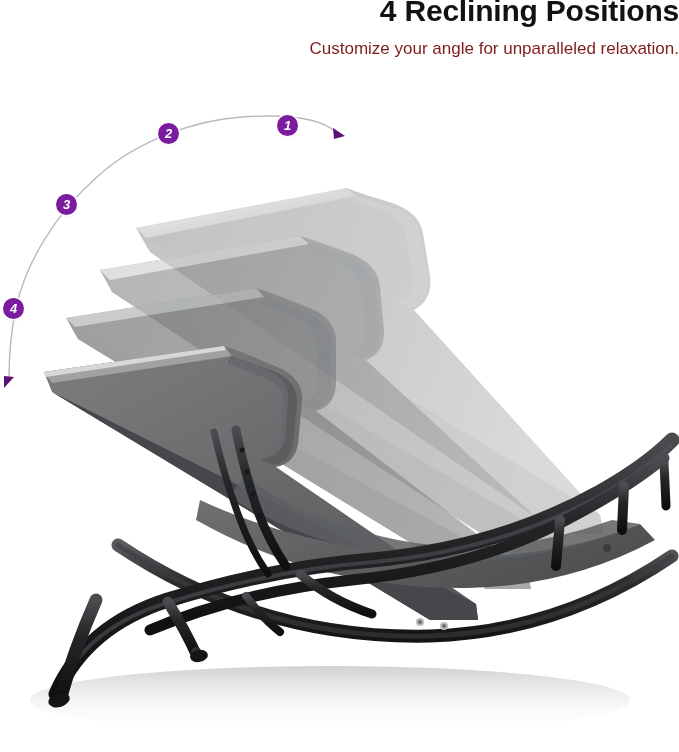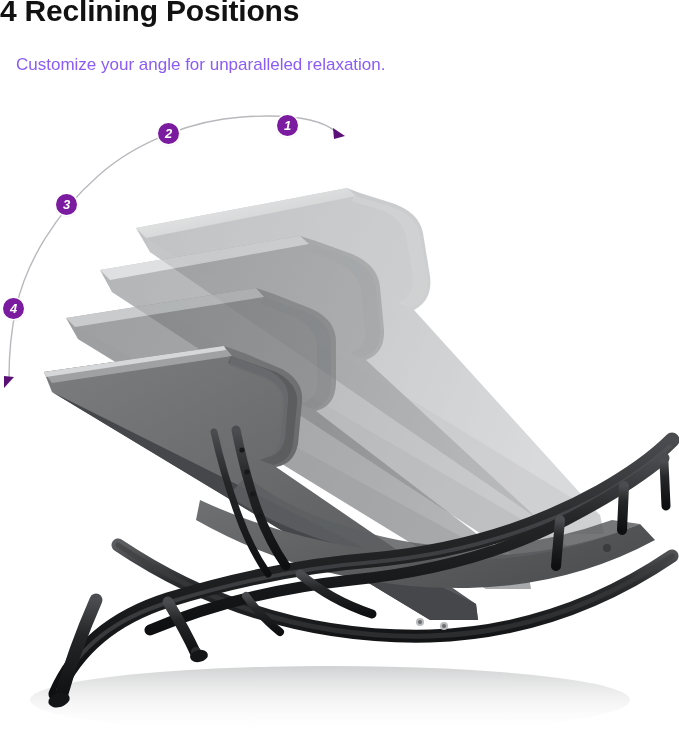--- a/index.html
+++ b/index.html
@@ -18,39 +18,39 @@
     background: #ffffff;
     overflow: hidden;
   }
 
   
   #header {
     position: absolute;
     left: 0;
     top: 0;
     width: 679px;
-    text-align: left;
+    text-align: right;
     z-index: 40;
   }
   #title {
     margin: 0;
     font-size: 30px;
     font-weight: bold;
     color: #121212;
     letter-spacing: -0.2px;
     line-height: 30px;
     padding-top: 0px;
     margin-top: -4px;
   }
   #subtitle {
-    margin: 16px;
+    margin: 0;
     padding-top: 13px;
     font-size: 17px;
     font-weight: normal;
-    color: #8b5cf6;
+    color: #7f1d1d;
     line-height: 20px;
   }
 
   
   #arc-layer {
     position: absolute;
     left: 0;
     top: 0;
     width: 679px;
     height: 752px;

